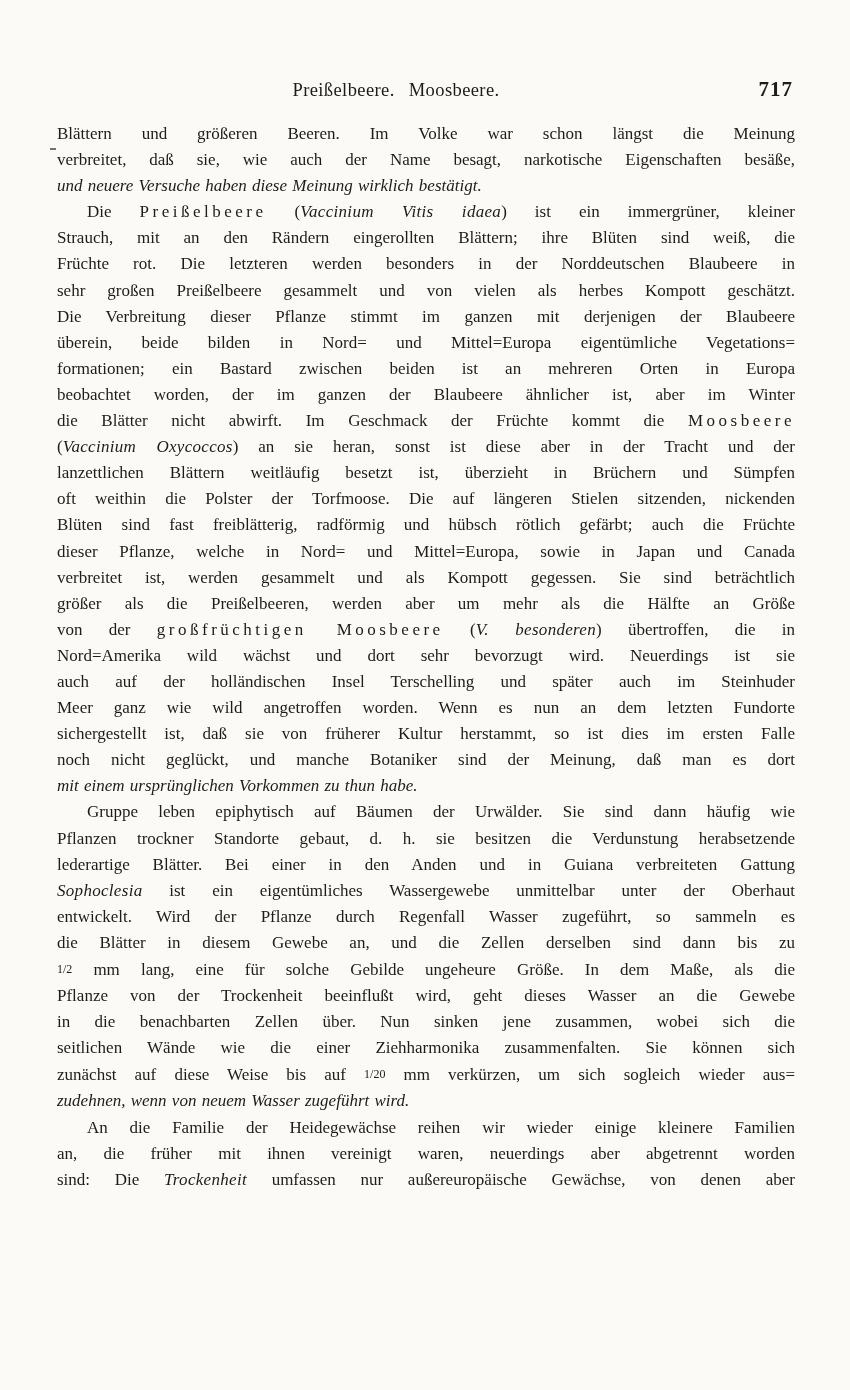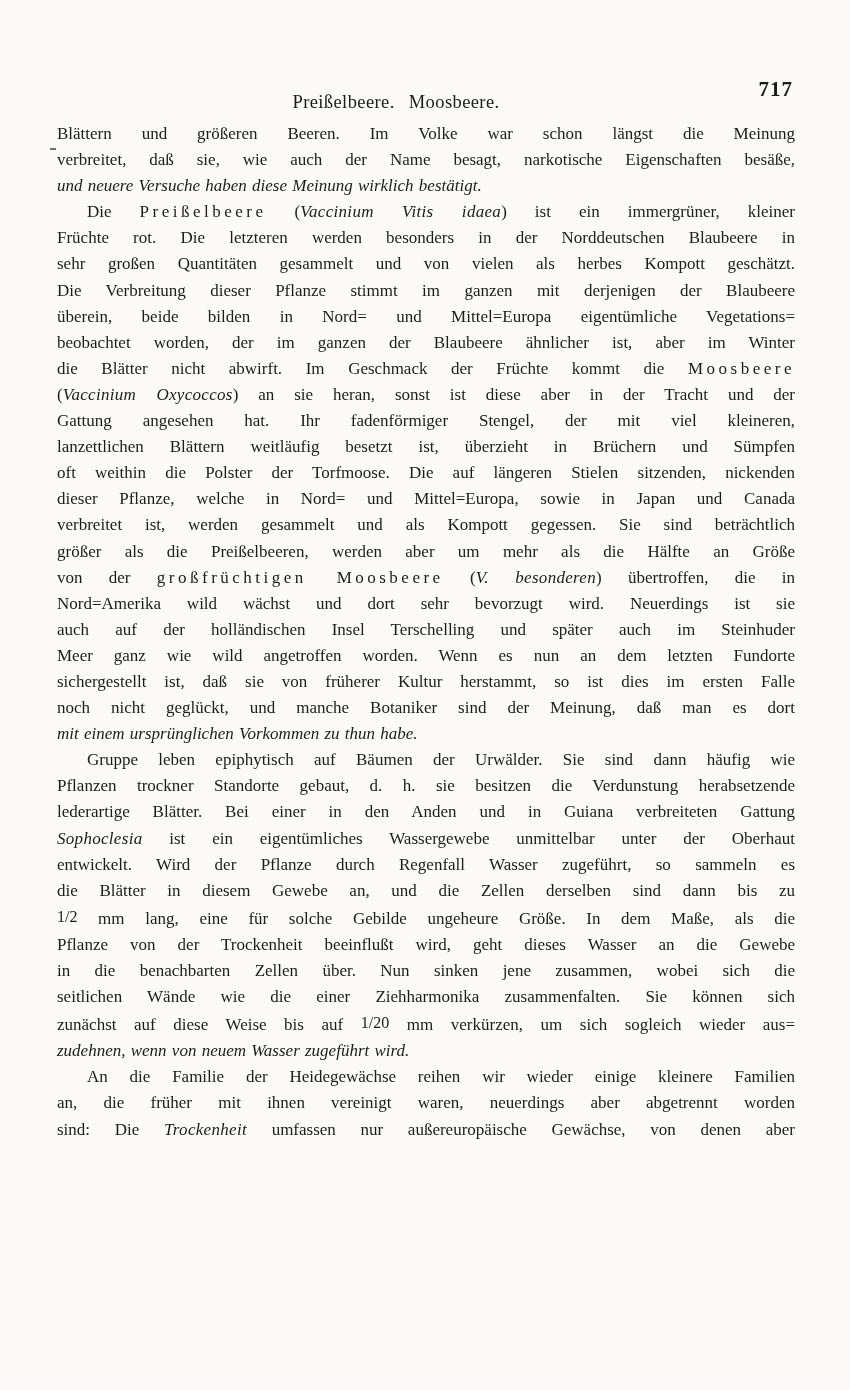--- a/index.html
+++ b/index.html
@@ -26,21 +26,20 @@
     top:80px;left:57px;width:738px;height:26px;
   }
   .running-title{
     position:absolute;
     left:0;right:0;
     text-align:center;
     font-size:18.5px;
     letter-spacing:0.4px;
     word-spacing:9px;
     padding-right:60px; 
-    margin-top:12px;
   }
   .page-number{
     position:absolute;
     right:2px;top:-3px;
     font-size:21px;
     font-weight:bold;
     letter-spacing:1px;
     text-align:right;
   }
   
@@ -69,21 +68,21 @@
   .antiqua{
     font-style:italic;
     letter-spacing:0.3px;
   }
   
   .sperr{
     letter-spacing:3.5px;
   }
   
   .frac{
-    font-size:16px;
+    font-size:12px;
     vertical-align:2px;
     letter-spacing:0;
   }
   
   .scan-artifact{
     position:absolute;
     left:50px;top:148px;
     width:6px;height:2px;
     background:#3a3834;
     opacity:.7;
@@ -103,30 +102,32 @@
 
   <main class="text-block">
 
   <div class="para">
         <div class="line">Blättern und größeren Beeren.  Im Volke war schon längst die Meinung</div>
         <div class="line">verbreitet, daß sie, wie auch der Name besagt, narkotische Eigenschaften besäße,</div>
         <div class="line para-end">und neuere Versuche haben diese Meinung wirklich bestätigt.</div>
       </div>
       <div class="para indent">
         <div class="line">Die <span class="sperr">Preißelbeere</span> (<em class="antiqua">Vaccinium Vitis idaea</em>) ist ein immergrüner, kleiner</div>
+        <div class="line">Strauch, mit an den Rändern eingerollten Blättern; ihre Blüten sind weiß, die</div>
         <div class="line">Früchte rot.  Die letzteren werden besonders in der Norddeutschen Blaubeere in</div>
-        <div class="line">sehr großen Quantitäten gesammelt und von vielen als herbes Kompott geschätzt.</div>
+        <div class="line">sehr großen Preißelbeere gesammelt und von vielen als herbes Kompott geschätzt.</div>
         <div class="line">Die Verbreitung dieser Pflanze stimmt im ganzen mit derjenigen der Blaubeere</div>
         <div class="line">überein, beide bilden in Nord= und Mittel=Europa eigentümliche Vegetations=</div>
+        <div class="line">formationen; ein Bastard zwischen beiden ist an mehreren Orten in Europa</div>
         <div class="line">beobachtet worden, der im ganzen der Blaubeere ähnlicher ist, aber im Winter</div>
         <div class="line">die Blätter nicht abwirft.  Im Geschmack der Früchte kommt die <span class="sperr">Moosbeere</span></div>
         <div class="line">(<em class="antiqua">Vaccinium Oxycoccos</em>) an sie heran, sonst ist diese aber in der Tracht und der</div>
-        <div class="line">Gattung angesehen hat.  Ihr fadenförmiger Stengel, der mit viel kleineren,</div>
         <div class="line">lanzettlichen Blättern weitläufig besetzt ist, überzieht in Brüchern und Sümpfen</div>
         <div class="line">oft weithin die Polster der Torfmoose.  Die auf längeren Stielen sitzenden, nickenden</div>
+        <div class="line">Blüten sind fast freiblätterig, radförmig und hübsch rötlich gefärbt; auch die Früchte</div>
         <div class="line">dieser Pflanze, welche in Nord= und Mittel=Europa, sowie in Japan und Canada</div>
         <div class="line">verbreitet ist, werden gesammelt und als Kompott gegessen.  Sie sind beträchtlich</div>
         <div class="line">größer als die Preißelbeeren, werden aber um mehr als die Hälfte an Größe</div>
         <div class="line">von der <span class="sperr">großfrüchtigen Moosbeere</span> (<em class="antiqua">V. besonderen</em>) übertroffen, die in</div>
         <div class="line">Nord=Amerika wild wächst und dort sehr bevorzugt wird.  Neuerdings ist sie</div>
         <div class="line">auch auf der holländischen Insel Terschelling und später auch im Steinhuder</div>
         <div class="line">Meer ganz wie wild angetroffen worden.  Wenn es nun an dem letzten Fundorte</div>
         <div class="line">sichergestellt ist, daß sie von früherer Kultur herstammt, so ist dies im ersten Falle</div>
         <div class="line">noch nicht geglückt, und manche Botaniker sind der Meinung, daß man es dort</div>
         <div class="line para-end">mit einem ursprünglichen Vorkommen zu thun habe.</div>

